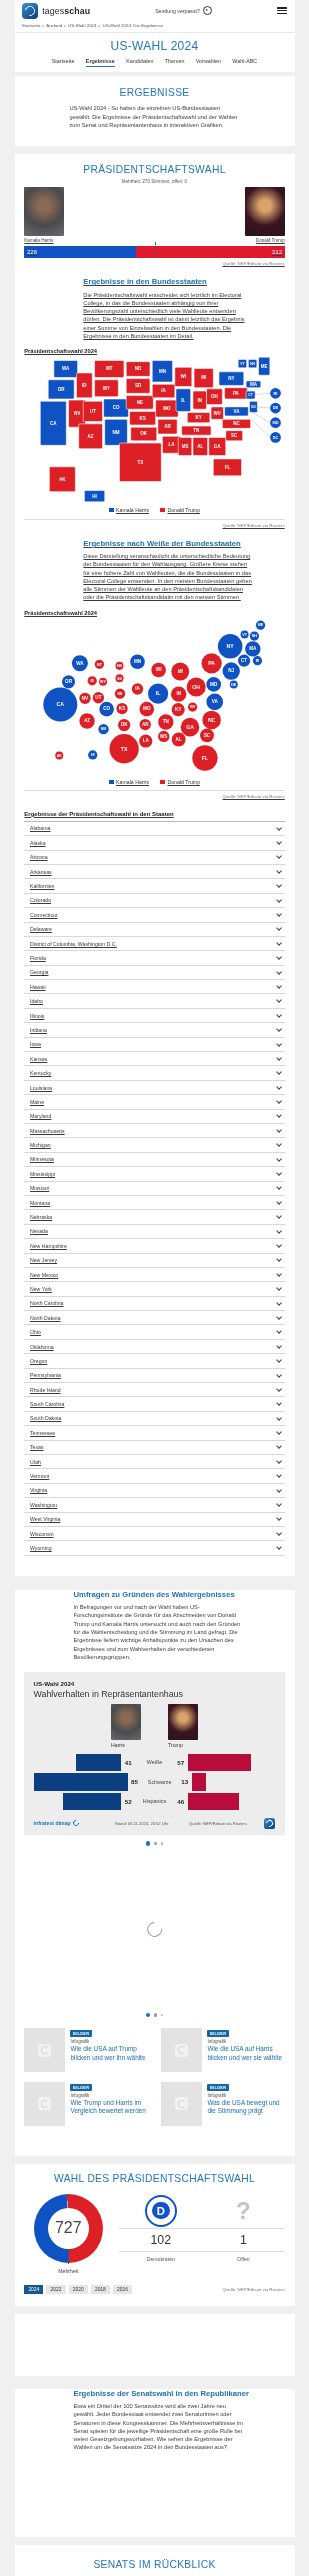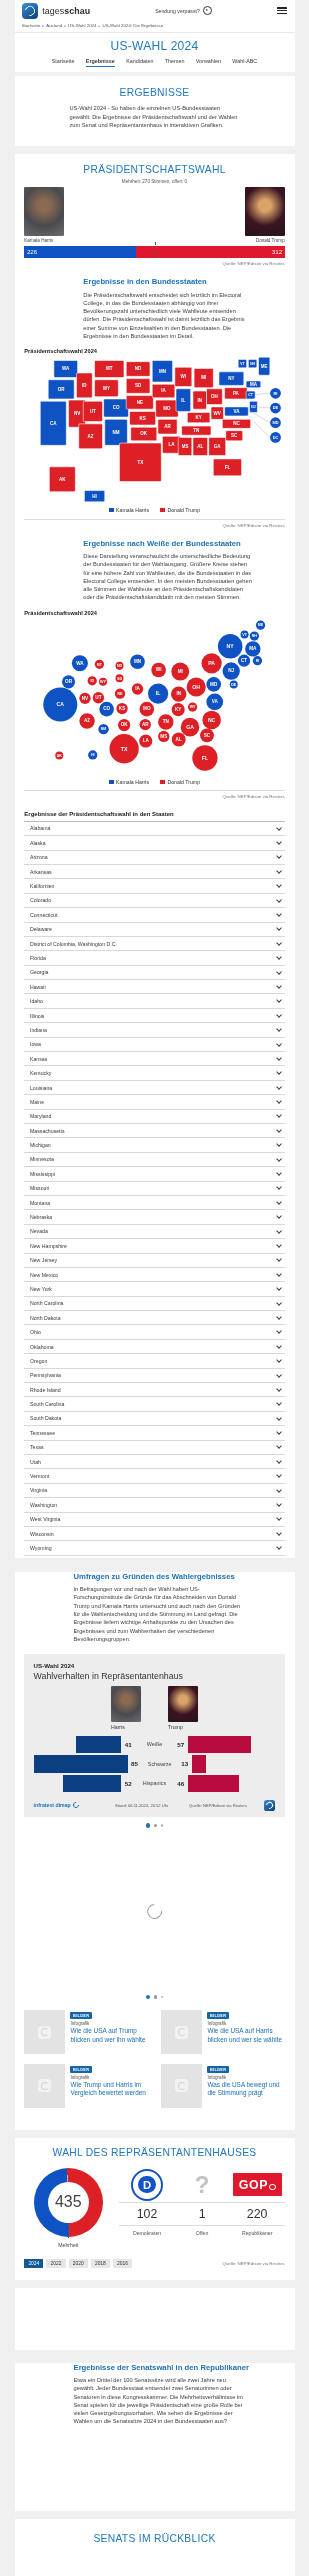--- a/index.html
+++ b/index.html
@@ -1,18 +1,18 @@
 <!DOCTYPE html>
 <html lang="de" style="font-size:8.2px"><head>
 <meta charset="utf-8">
 <style>
   html,body{margin:0;padding:0;background:#f0f0f1;width:309px;
     font-family:"Liberation Sans","DejaVu Sans",sans-serif;color:#3b3b3b;}
   .card{width:280px;margin:0 auto 8px;background:#fff;}
-  .pad{padding:0 9.8px;}
+  .pad{padding:0 9.8px;text-decoration:underline;}
   
   .topbar{display:flex;align-items:center;height:21.6px;padding:0 7.2px;}
   .ts-logo{width:16.5px;height:16.5px;border-radius:4.1px;background:linear-gradient(145deg,#3a8fd4,#0a3d77);
     display:flex;align-items:center;justify-content:center;flex:0 0 auto;}
   .ts-logo .ring{width:7.7px;height:7.7px;border:1.3px solid #fff;border-radius:50%;border-left-color:transparent;transform:rotate(-35deg);}
   .wordmark{font-size:8.8px;color:#2b2b2b;margin-left:4.1px;letter-spacing:0.1px;}
   .wordmark b{font-weight:700;}
   .watch{margin-left:auto;margin-right:auto;display:flex;align-items:center;gap:3.1px;font-size:5.2px;color:#444;cursor:pointer;}
   .play{width:7.2px;height:7.2px;border:0.8px solid #333;border-radius:50%;position:relative;}
   .play::after{content:"";position:absolute;left:2.3px;top:1.8px;border-left:2.6px solid #333;border-top:1.8px solid transparent;border-bottom:1.8px solid transparent;}
@@ -147,21 +147,21 @@
       <span class="tab">Vorwahlen</span>
       <span class="tab">Wahl-ABC</span>
     </nav>
 </div>
 
 <div class="card" style="padding-bottom:7.2px;">
   <div class="sec-title" style="padding-top:11.3px;">ERGEBNISSE</div>
   <div class="lede">US-Wahl 2024 - So haben die einzelnen US-Bundesstaaten gewählt: Die Ergebnisse der Präsidentschaftswahl und der Wahlen zum Senat und Repräsentantenhaus in interaktiven Grafiken.</div>
 </div>
 
-<div class="card" style="padding-bottom:2px;">
+<div class="card" style="padding-bottom:20px;">
   <div class="sec-title">PRÄSIDENTSCHAFTSWAHL</div>
   <div class="note">Mehrheit: 270 Stimmen, offen: 0</div>
   <div class="pad">
     <div class="cand-row">
       <div class="cand">
         <div class="photo harris"></div>
         <div class="cand-name">Kamala Harris</div>
       </div>
       <div class="spacer-mid"></div>
       <div class="cand" style="text-align:right;">
@@ -615,21 +615,21 @@
           <span class="chev"></span>
         </div>
         <div class="acc-row">
           <span>Wyoming</span>
           <span class="chev"></span>
         </div>
       </div>
   </div>
 </div>
 
-<div class="card" style="padding-bottom:12px;">
+<div class="card" style="padding-bottom:20px;">
   <h3 class="sub" style="margin-top:14.4px;">Umfragen zu Gründen des Wahlergebnisses</h3>
   <div class="para" style="margin-bottom:11.3px;">In Befragungen vor und nach der Wahl haben US-Forschungsinstitute die Gründe für das Abschneiden von Donald Trump und Kamala Harris untersucht und auch nach den Gründen für die Wahlentscheidung und die Stimmung im Land gefragt. Die Ergebnisse liefern wichtige Anhaltspunkte zu den Ursachen des Ergebnisses und zum Wahlverhalten der verschiedenen Bevölkerungsgruppen.</div>
 
   <div class="graybox">
     <div class="kicker">US-Wahl 2024</div>
     <div class="ig-title">Wahlverhalten in Repräsentantenhaus</div>
     <div class="ig-photos">
       <div>
         <div class="ig-photo photo harris"></div>
         <div class="ig-name">Harris</div>
@@ -731,26 +731,26 @@
           <div class="glb">
             <i></i>
           </div>
         </div>
         <div><span class="badge">BILDER</span><div class="t-kicker">Infografik</div><div class="t-title">Was die USA bewegt und die Stimmung prägt</div></div>
       </div>
     </div>
 </div>
 
 <div class="card" style="padding-bottom:2.1px;">
-  <div class="sec-title">WAHL DES REPRÄSENTANTENHAUSES</div>
+  <div class="sec-title">WAHL DES PRÄSIDENTSCHAFTSWAHL</div>
   <div class="house-wrap">
     <div class="donut-col">
       <div class="donut" style="background: conic-gradient(from 180deg, rgb(15, 82, 195) 0deg, rgb(15, 82, 195) 49.1954%, rgb(185, 185, 185) 49.1954%, rgb(185, 185, 185) 49.4253%, rgb(221, 31, 38) 49.4253%, rgb(221, 31, 38) 100%);">
         <div class="hole">
-            <span>435</span>
+            <span>727</span>
           </div>
         <div class="mark"></div>
       </div>
       <div class="maj-label">Mehrheit</div>
     </div>
     <div class="stats">
         <div class="stat">
           <div class="ic">
             <div class="dlogo">
               <span>D</span>
@@ -758,27 +758,20 @@
           </div>
           <div class="val">102</div>
           <div class="lab">Demokraten</div>
         </div>
         <div class="stat">
           <div class="ic">
             <div class="qmark">?</div>
           </div>
           <div class="val">1</div>
           <div class="lab">Offen</div>
-        </div>
-        <div class="stat">
-          <div class="ic">
-            <div class="goplogo">GOP<span class="eleph"></span></div>
-          </div>
-          <div class="val">220</div>
-          <div class="lab">Republikaner</div>
         </div>
       </div>
   </div>
   <div class="house-foot">
     <div class="years">
         <span class="yearbtn active">2024</span>
         <span class="yearbtn">2022</span>
         <span class="yearbtn">2020</span>
         <span class="yearbtn">2018</span>
         <span class="yearbtn">2016</span>

